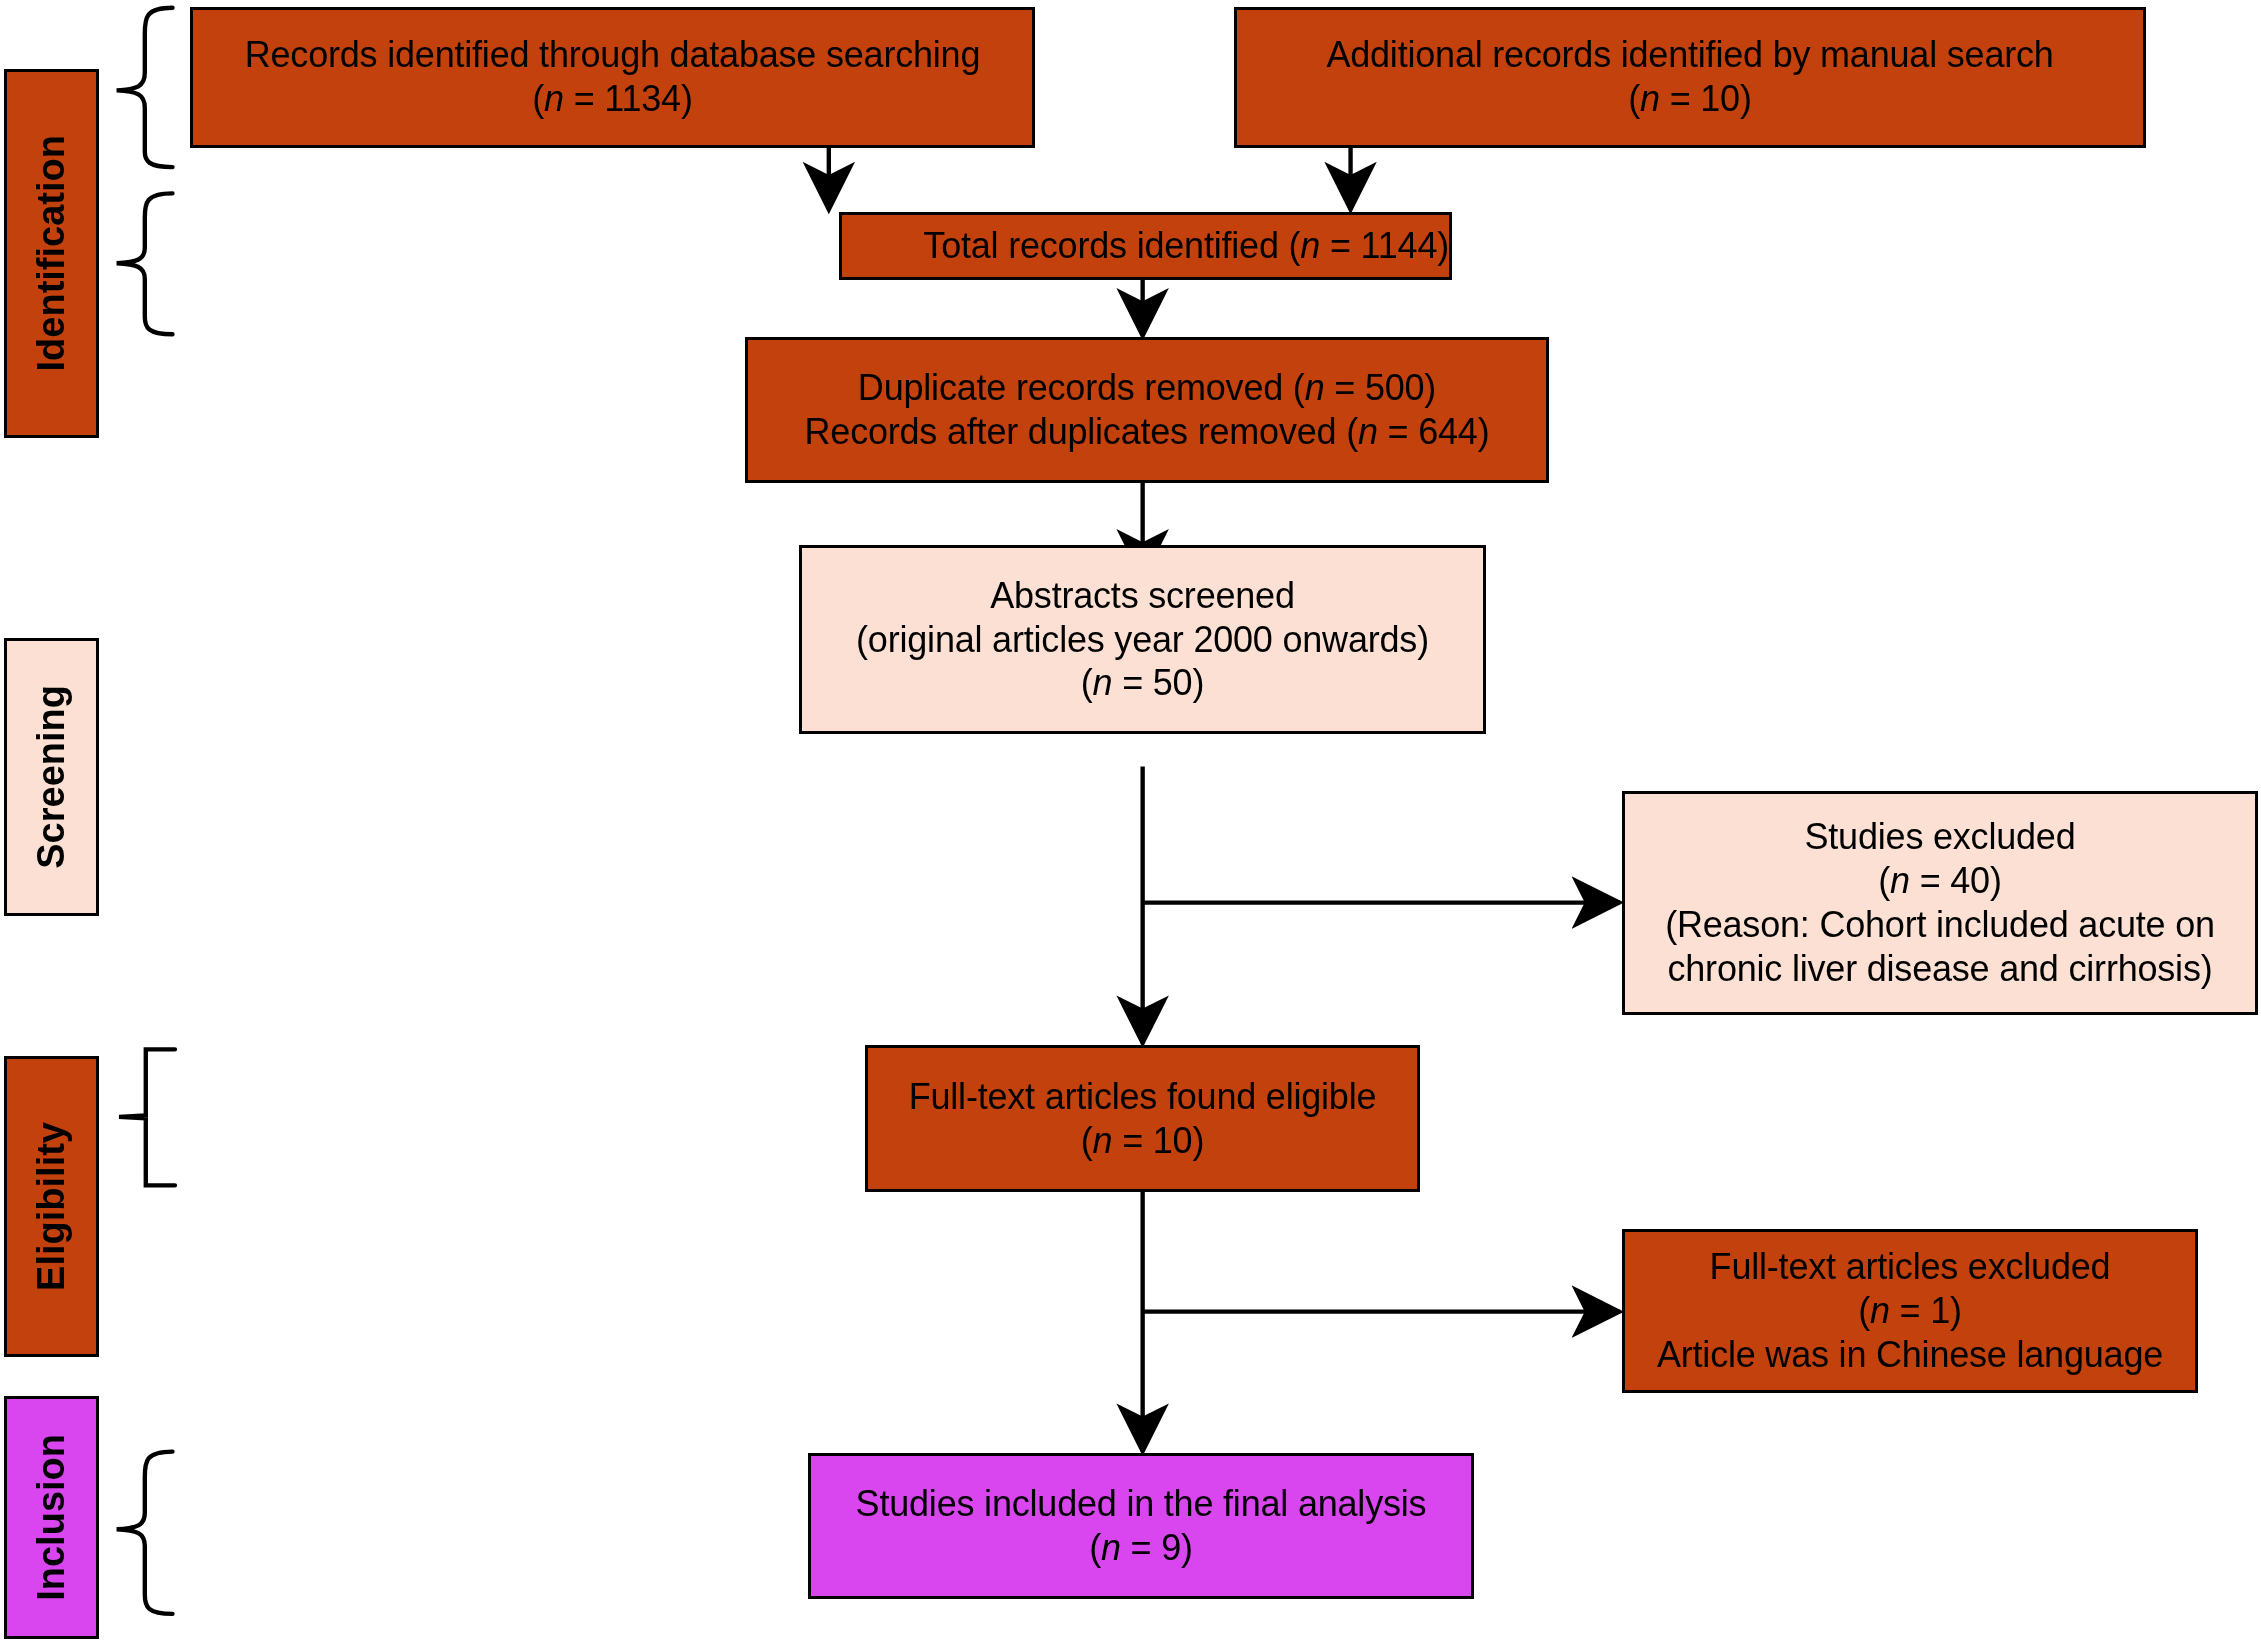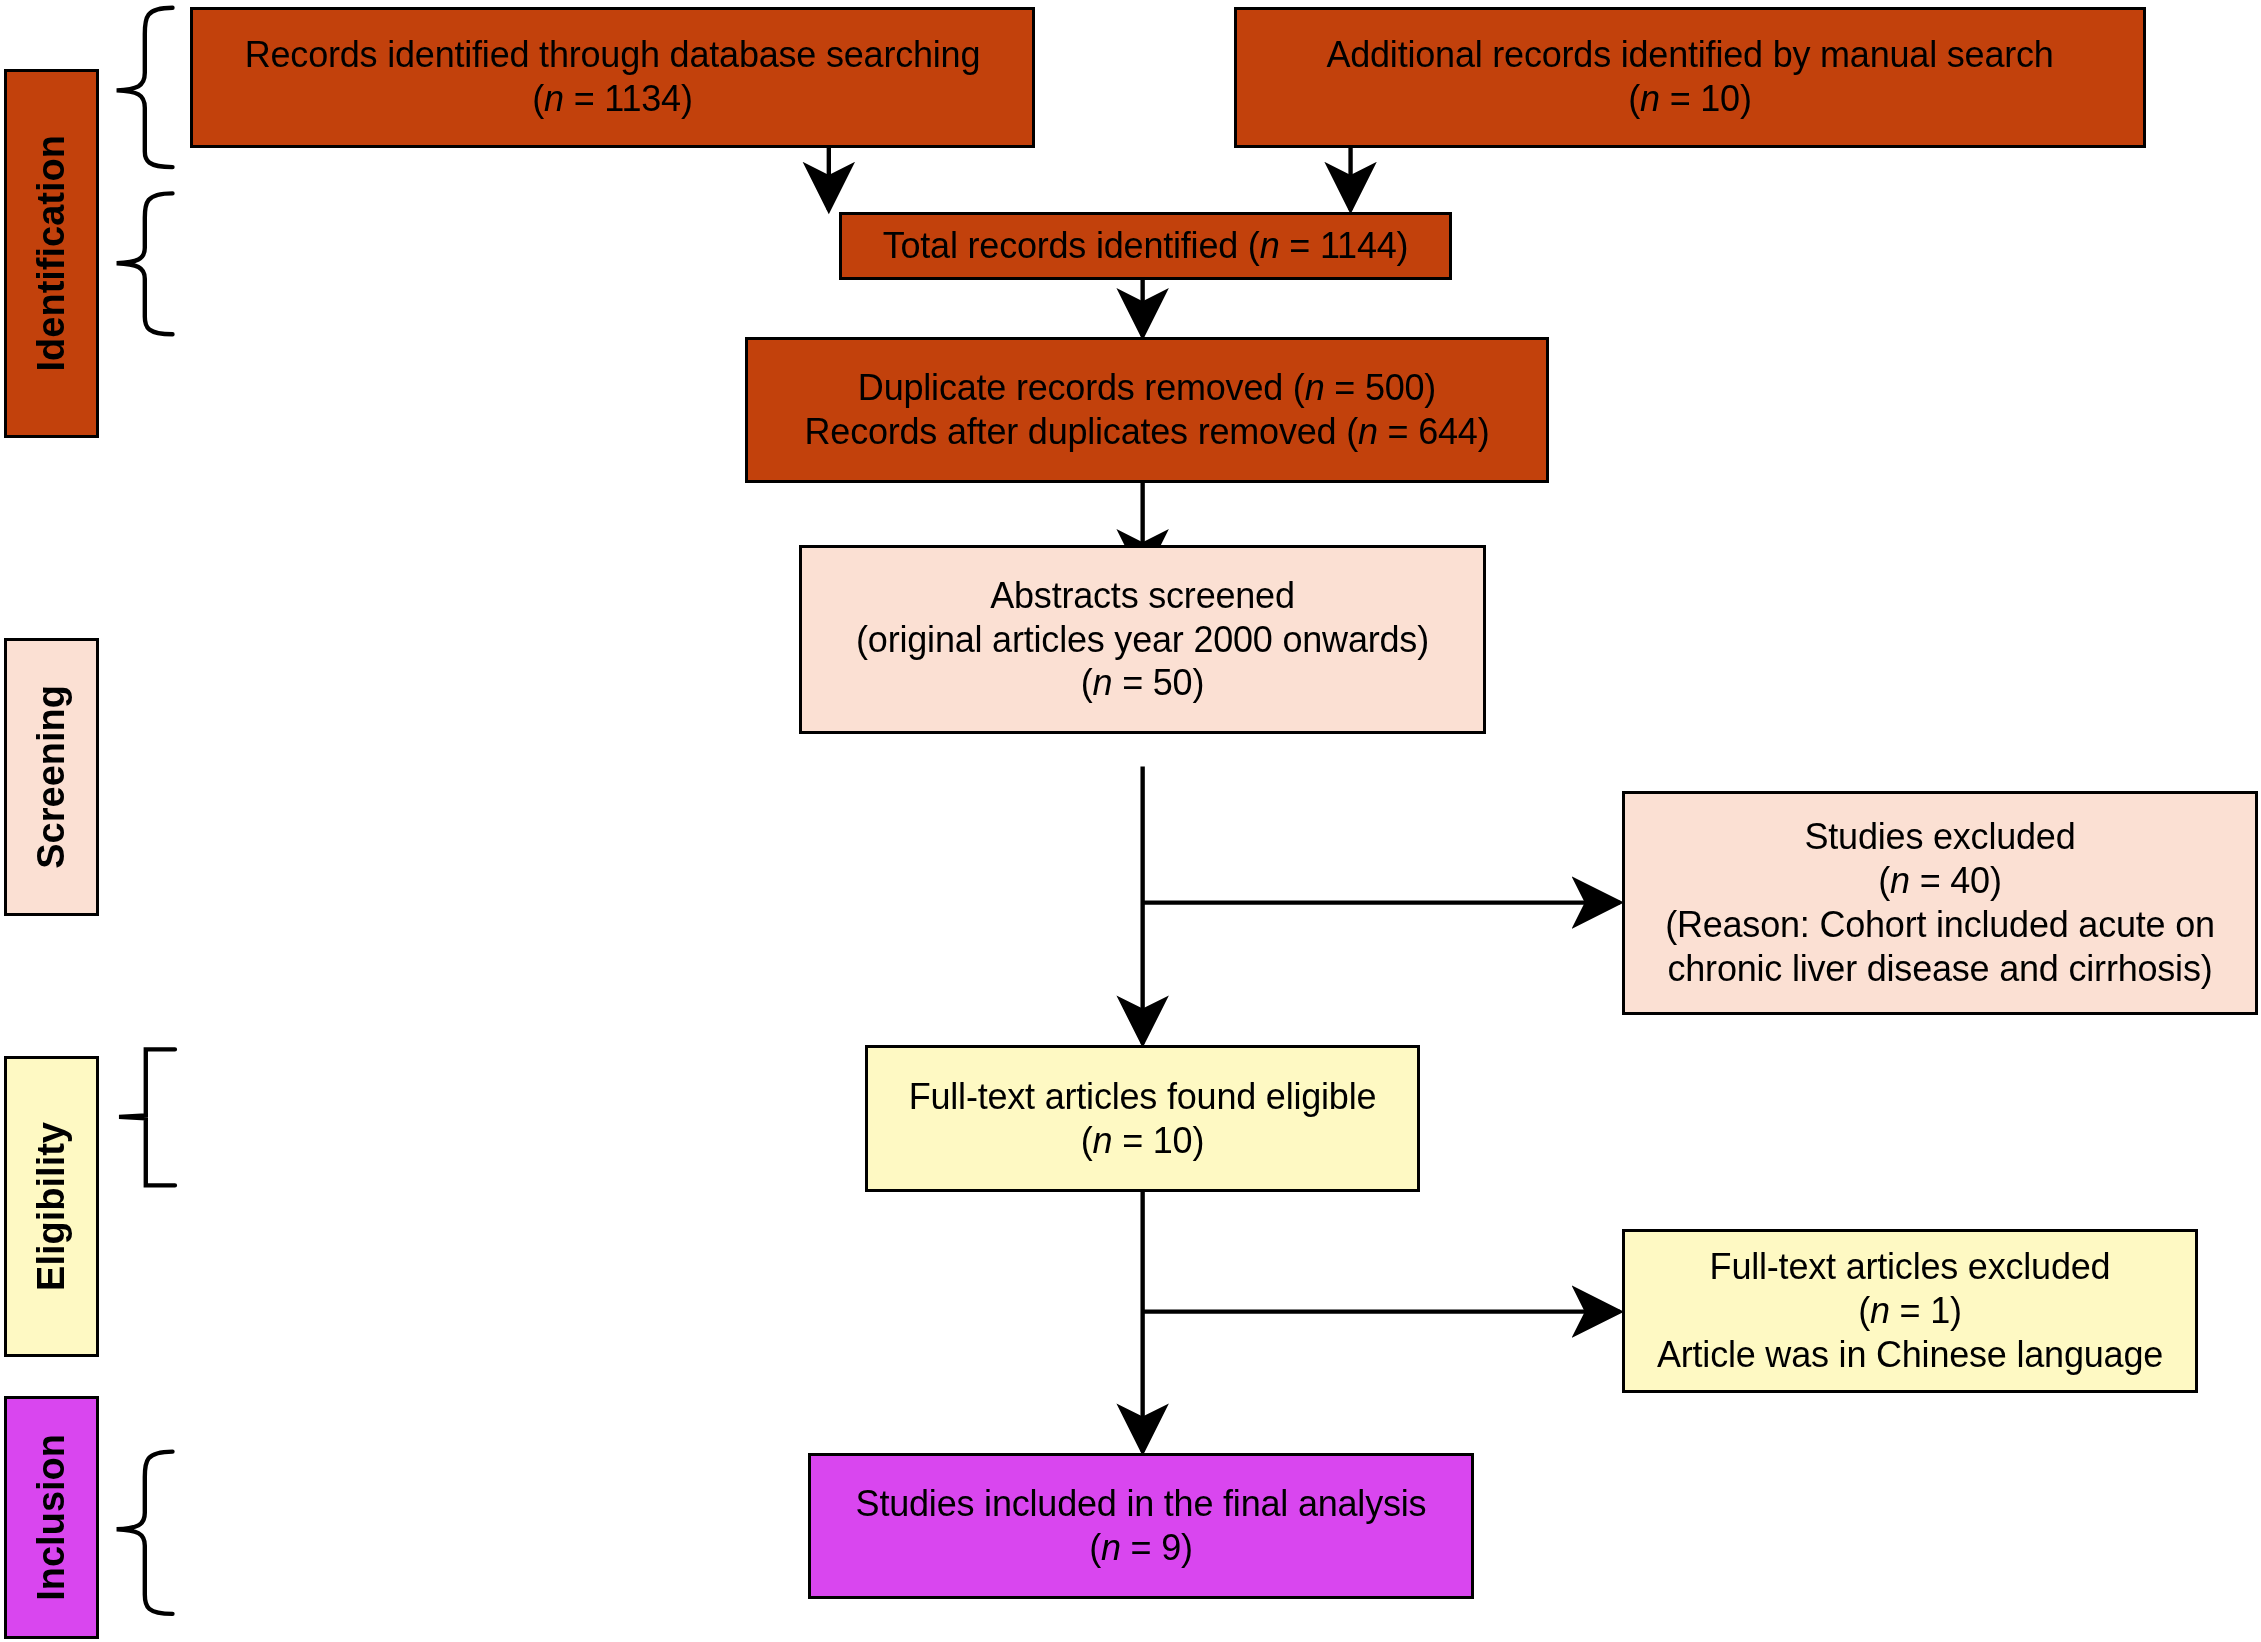--- a/index.html
+++ b/index.html
@@ -37,21 +37,21 @@
     text-align: center;
     color: #000000;
     font-family: "Liberation Sans", sans-serif;
     font-size: 36px;
     line-height: 1.22;
     letter-spacing: -0.2px;
   }
   .node-box .line { display: block; white-space: nowrap; }
   .blue  { background: #c2410c; }
   .peach { background: #FBE0D3; }
-  .yellow{ background: #fef9c3; }
+  .yellow{ background: #c2410c; }
   .green { background: #d946ef; }
 
   .stage-label {
     position: absolute;
     box-sizing: border-box;
     border: 3.4px solid #000000;
     display: flex;
     align-items: center;
     justify-content: center;
     font-family: "Liberation Sans", sans-serif;
@@ -136,21 +136,21 @@
     </div>
   </div>
 
   <div class="node-box blue" style="left:1234px; top:6.8px; width:912px; height:141px;">
     <div>
       <span class="line">Additional records identified by manual search</span>
       <span class="line">(<em class="n-ital">n</em> = 10)</span>
     </div>
   </div>
 
-  <div class="node-box blue" style="left:839px; top:212px; width:613px; height:68px;">
+  <div class="node-box blue" style="left:839px; top:212px; width:613px; height:68px;justify-content:flex-end;">
     <div>
       <span class="line">Total records identified (<em class="n-ital">n</em> = 1144)</span>
     </div>
   </div>
 
   <div class="node-box blue" style="left:745px; top:337px; width:804px; height:146px;">
     <div>
       <span class="line">Duplicate records removed (<em class="n-ital">n</em> = 500)</span>
       <span class="line">Records after duplicates removed (<em class="n-ital">n</em> = 644)</span>
     </div>

